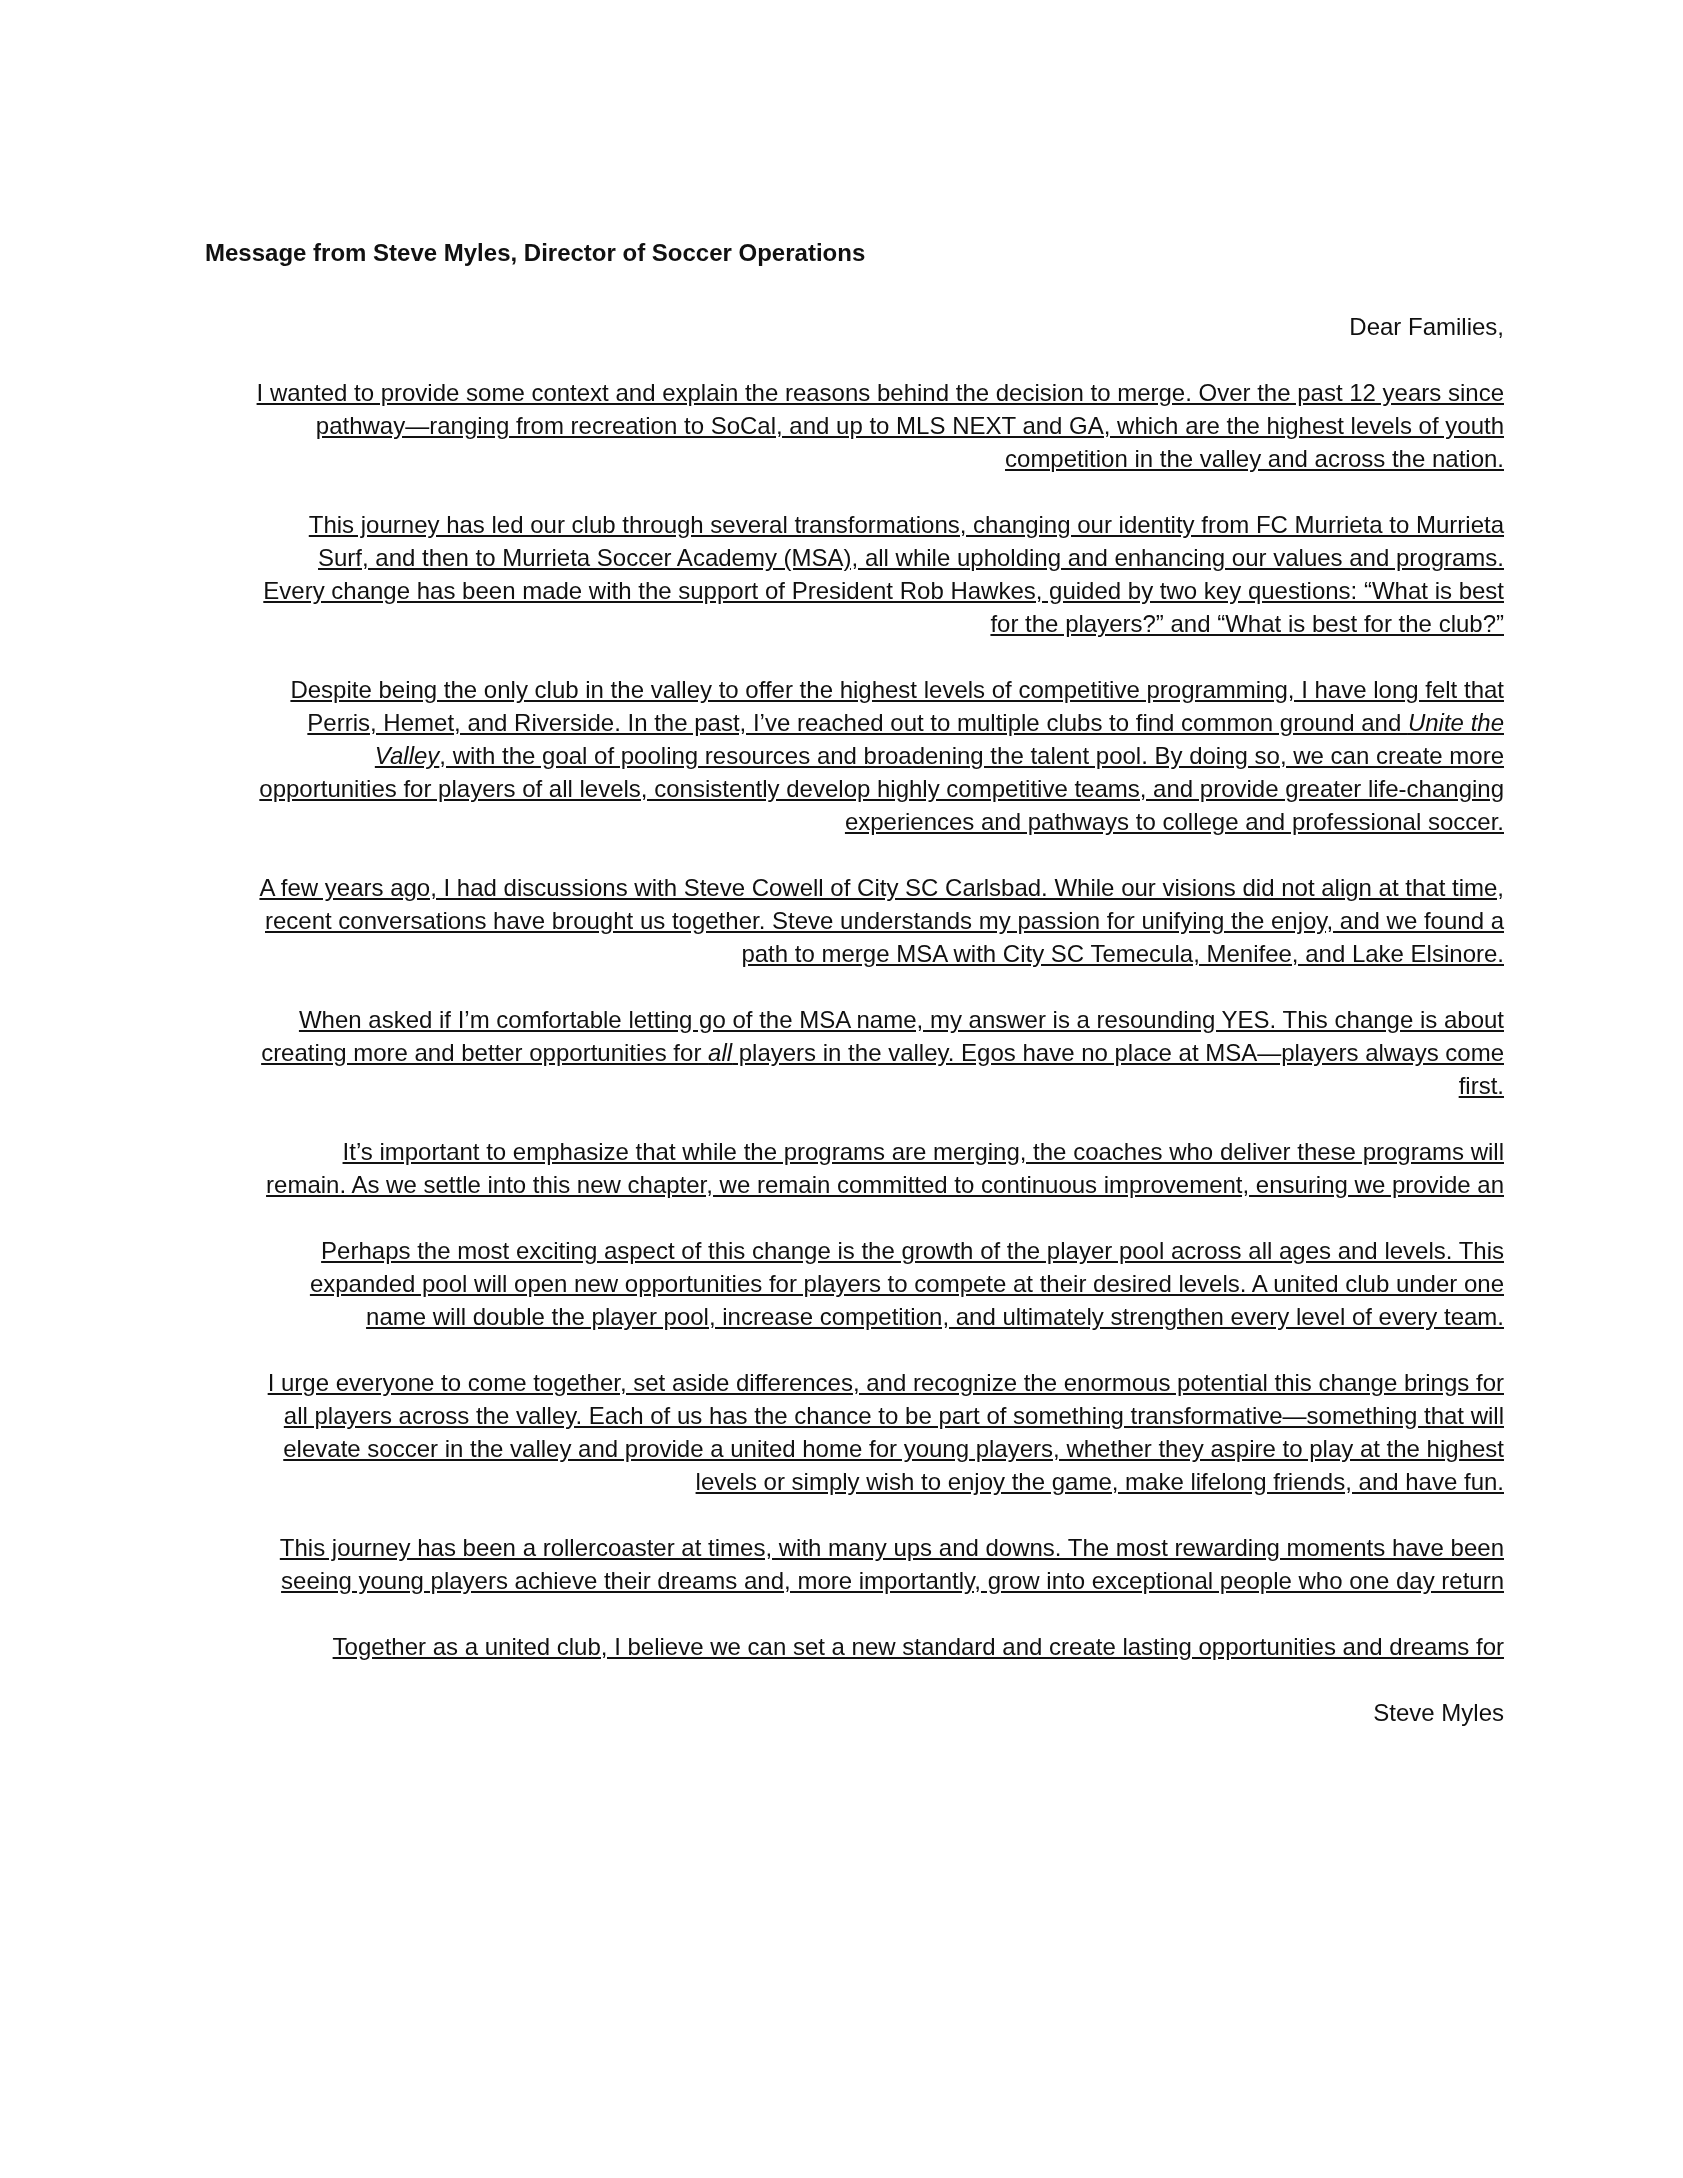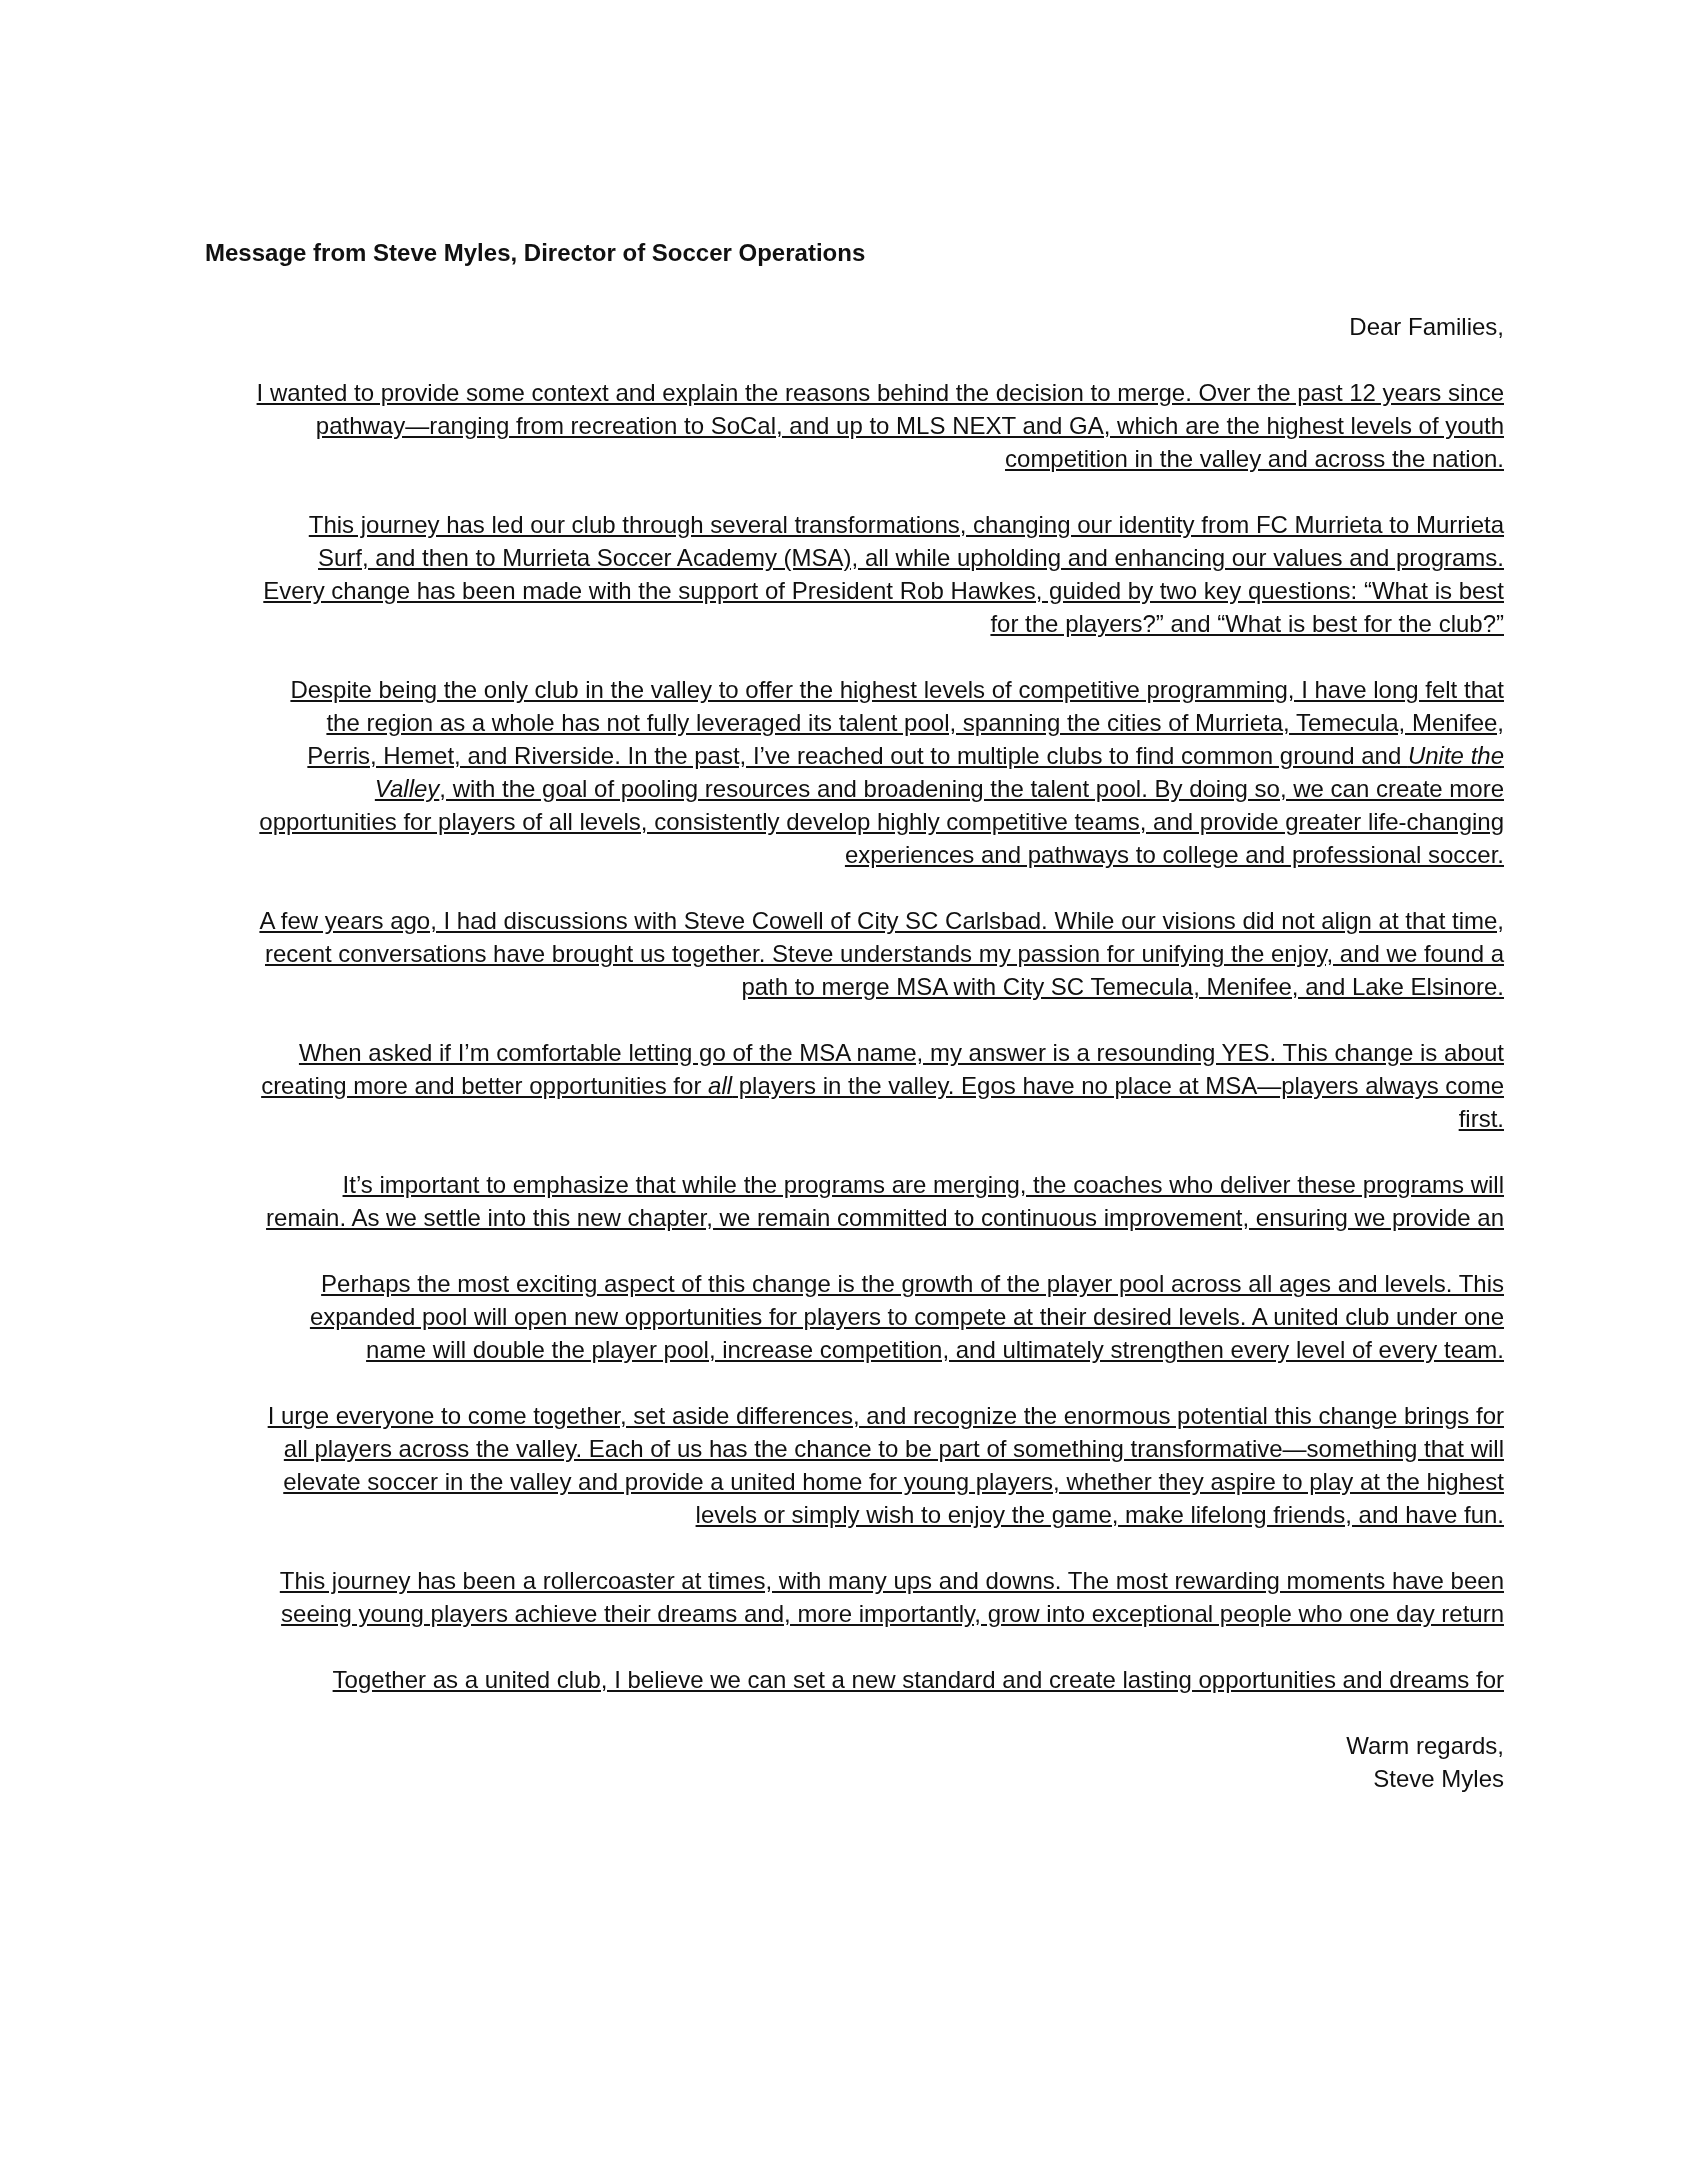--- a/index.html
+++ b/index.html
@@ -72,21 +72,20 @@
   <div class="para">
     <div class="line">This journey has led our club through several transformations, changing our identity from FC Murrieta to Murrieta</div>
     <div class="line">Surf, and then to Murrieta Soccer Academy (MSA), all while upholding and enhancing our values and programs.</div>
     <div class="line">Every change has been made with the support of President Rob Hawkes, guided by two key questions: “What is best</div>
     <div class="line">for the players?” and “What is best for the club?”</div>
   </div>
   <div class="gap"></div>
 
   <div class="para">
     <div class="line">Despite being the only club in the valley to offer the highest levels of competitive programming, I have long felt that</div>
-    <div class="line">the region as a whole has not fully leveraged its talent pool, spanning the cities of Murrieta, Temecula, Menifee,</div>
     <div class="line"><span>Perris, Hemet, and Riverside. In the past, I’ve reached out to multiple clubs to find common ground and </span><em>Unite the</em><span></span></div>
     <div class="line"><span></span><em>Valley</em><span>, with the goal of pooling resources and broadening the talent pool. By doing so, we can create more</span></div>
     <div class="line">opportunities for players of all levels, consistently develop highly competitive teams, and provide greater life-changing</div>
     <div class="line">experiences and pathways to college and professional soccer.</div>
   </div>
   <div class="gap"></div>
 
   <div class="para">
     <div class="line">A few years ago, I had discussions with Steve Cowell of City SC Carlsbad. While our visions did not align at that time,</div>
     <div class="line">recent conversations have brought us together. Steve understands my passion for unifying the enjoy, and we found a</div>
@@ -127,18 +126,17 @@
     <div class="line">seeing young players achieve their dreams and, more importantly, grow into exceptional people who one day return</div>
   </div>
   <div class="gap"></div>
 
   <div class="para">
     <div class="line">Together as a united club, I believe we can set a new standard and create lasting opportunities and dreams for</div>
   </div>
   <div class="gap"></div>
 
   <div class="closing">
-    <div class="line">Warm regards,</div>
     <div class="line">Steve Myles</div>
   </div>
 
 </div>
 
 
 </body></html>

